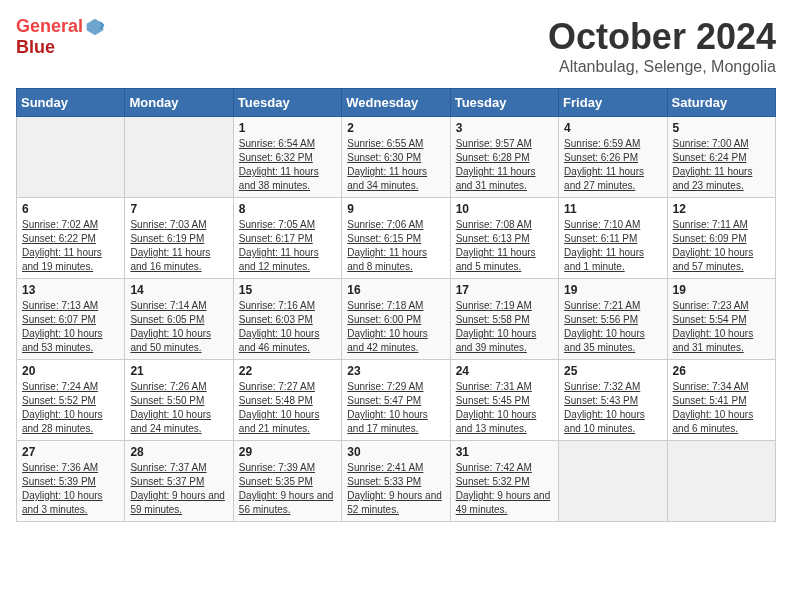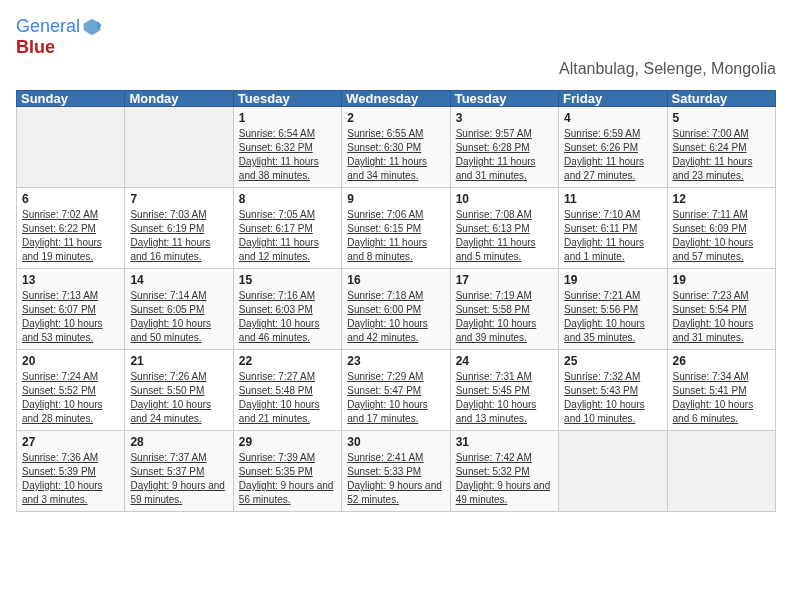--- a/index.html
+++ b/index.html
@@ -20,22 +20,22 @@
       display: flex;
       flex-direction: column;
       align-items: flex-start;
     }
     .logo-text {
       display: flex;
       align-items: center;
     }
     .logo-general {
       font-size: 18px;
-      font-weight: normal;
-      color: #3b82f6;
+      font-weight: bold;
+      color: #ef4444;
     }
     .logo-blue {
       font-size: 18px;
       font-weight: bold;
       color: #4a90c4;
     }
     .logo-icon {
       width: 20px;
       height: 20px;
       margin-left: 2px;
@@ -44,31 +44,30 @@
       text-align: right;
     }
     .month-title {
       font-size: 36px;
       font-weight: bold;
       color: #333;
     }
     .location-title {
       font-size: 16px;
       color: #555;
-      margin-top: 44px;
     }
     table {
       width: 100%;
       border-collapse: collapse;
       font-size: 11px;
     }
     thead tr th {
       background-color: #3a6fad;
       color: white;
-      padding: 0 4px;
+      padding: 6px 4px;
       text-align: left;
       font-size: 13px;
       font-weight: bold;
       border: 1px solid #2a5a9a;
     }
     tbody tr td {
       border: 1px solid #ccc;
       padding: 4px 5px;
       vertical-align: top;
       height: 80px;
@@ -103,20 +102,21 @@
     <div class="logo-text">
       <span class="logo-general">General</span>
       <svg class="logo-icon" viewBox="0 0 24 24">
         <path d="M12 2 L22 8 L22 16 L12 22 L2 16 L2 8 Z" fill="#4a90c4" opacity="0.8"></path>
         <path d="M18 6 L22 10 L18 14" fill="none" stroke="#4a90c4" stroke-width="2"></path>
       </svg>
     </div>
     <span class="logo-blue" style="color:#b91c1c; font-size:18px; font-weight:bold;">Blue</span>
   </div>
   <div class="title-block">
+    <div class="month-title">October 2024</div>
     <div class="location-title">Altanbulag, Selenge, Mongolia</div>
   </div>
 </div>
 
 <table>
   <thead>
     <tr id="weekday-header">
     <th>Sunday</th>
         <th>Monday</th>
         <th>Tuesday</th>

